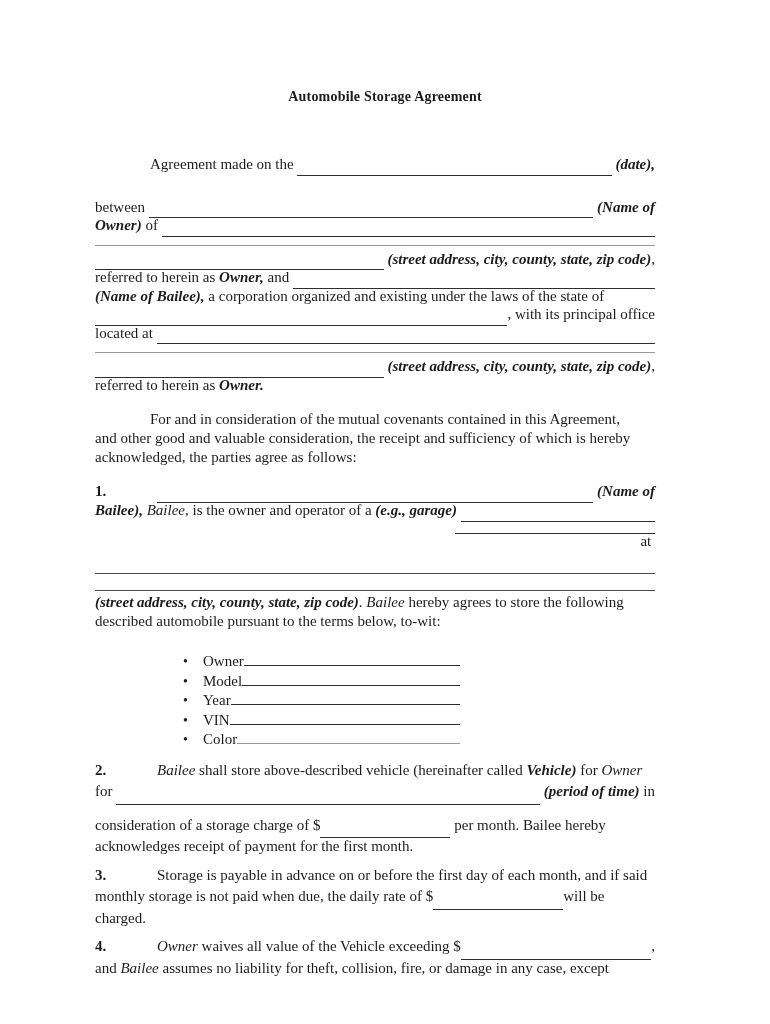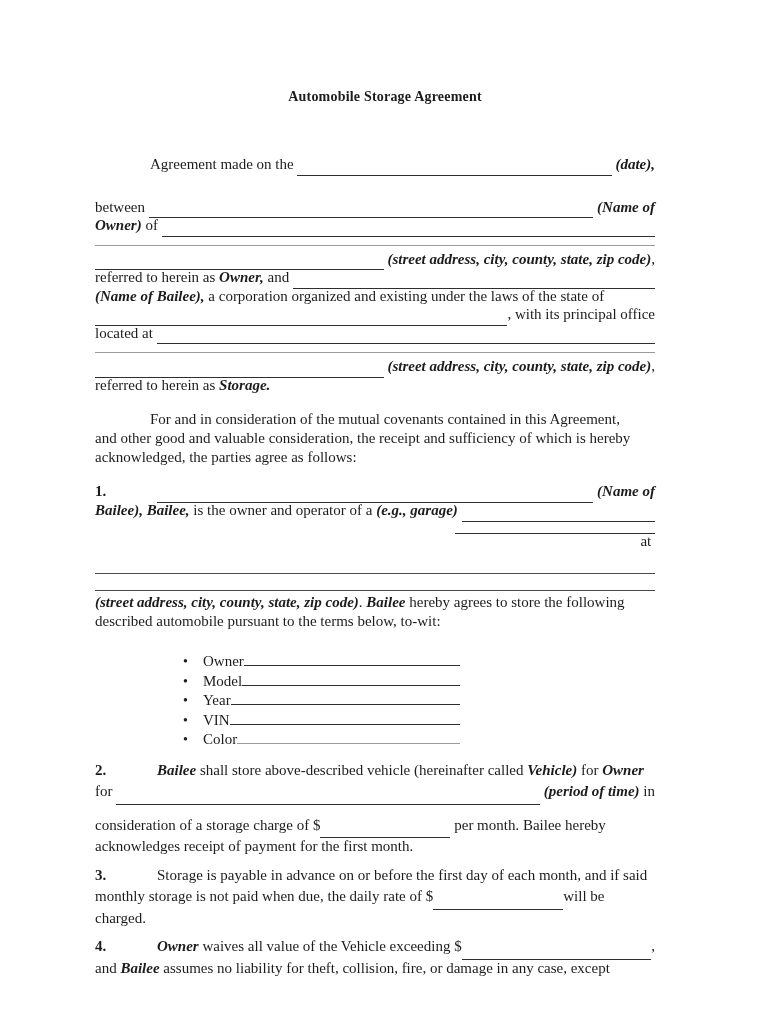--- a/index.html
+++ b/index.html
@@ -10,21 +10,21 @@
   }
   .page{position:relative;width:770px;height:1024px;background:#fff;}
   .doc-title{
     padding-top:89px;text-align:center;font-weight:bold;font-size:14px;
     letter-spacing:.2px;
   }
   .content{margin-left:95px;width:560px;margin-top:50px;}
   .line{display:flex;align-items:flex-end;}
   .line span{white-space:pre;}
   .t{font-style:normal;font-weight:normal;}
-  .i{font-style:italic;font-weight:bold;}
+  .i{font-style:italic;}
   .bi{font-weight:bold;font-style:italic;}
   .num{font-weight:bold;display:inline-block;min-width:62px;}
   .ind{display:inline-block;height:1px;}
   .blank{
     display:inline-block;height:13px;margin-bottom:-2px;
     border-bottom:1px solid #2e2e2e;
   }
   .blank.grow{flex:1 1 auto;}
   .blank.light{border-bottom-color:#9a9a9a;}
   .rule{border-bottom:1px solid #4a4a4a;}
@@ -81,21 +81,21 @@
           <span class="blank grow"></span>
         </div>
         <div class="rule light" style="height: 10px; margin-bottom: 4px;"></div>
         <div class="line" style="line-height: 18.5px;">
           <span class="blank grow"></span>
           <span class="bi"> (street address, city, county, state, zip code)</span>
           <span class="t">,</span>
         </div>
         <div class="line" style="line-height: 18.5px;">
           <span class="t">referred to herein as </span>
-          <span class="bi">Storage.</span>
+          <span class="bi">Owner.</span>
         </div>
       </div>
       <div style="margin-top: 16px;">
         <div class="line" style="line-height: 19px;">
           <span class="ind" style="width: 55px;"></span>
           <span class="t">For and in consideration of the mutual covenants contained in this Agreement,</span>
         </div>
         <div class="line" style="line-height: 19px;">
           <span class="t">and other good and valuable consideration, the receipt and sufficiency of which is hereby</span>
         </div>

